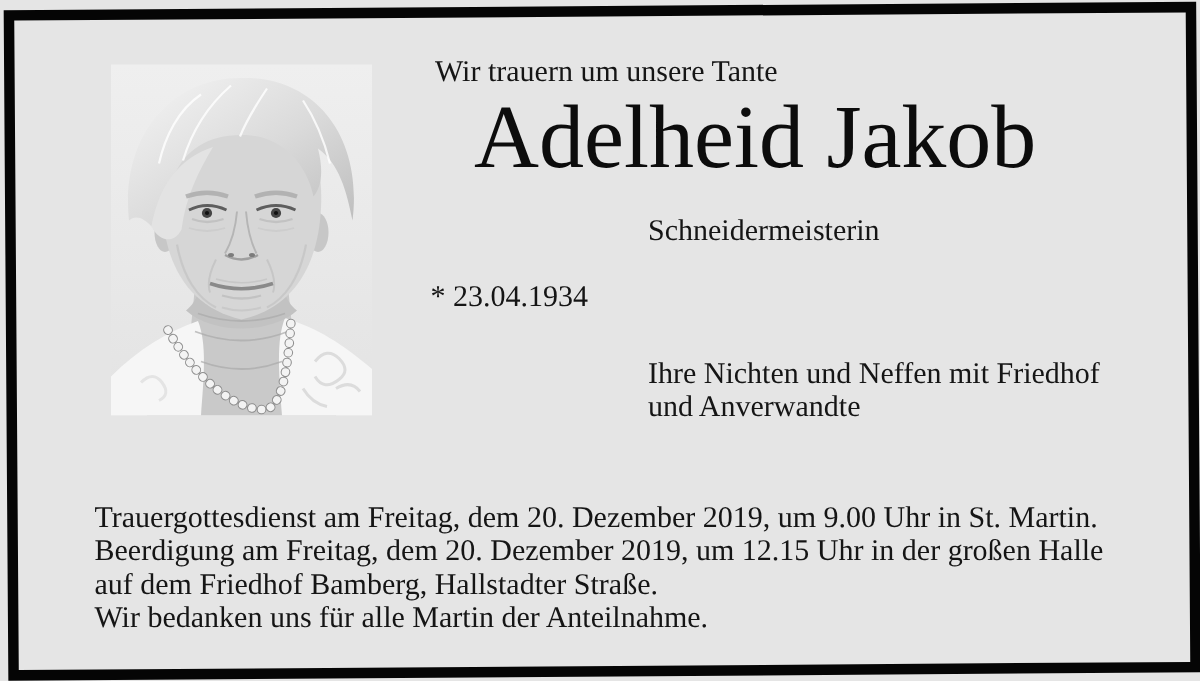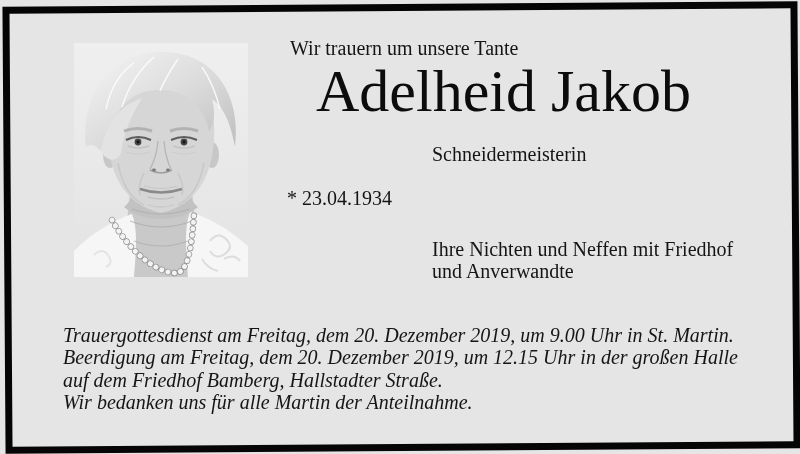--- a/index.html
+++ b/index.html
@@ -25,21 +25,21 @@
     transform: rotate(-0.4deg);
     pointer-events: none;
   }
   .txt { position: absolute; white-space: nowrap; font-size: 20px; line-height: 22.4px; }
   .intro       { left: 290px; top: 37px; }
   .name        { left: 316px; top: 46px; font-size: 60px; line-height: 60px; color: #0c0c0c; margin-top: 15px; }
   .profession  { left: 432px; top: 143px; }
   .birth       { left: 287px; top: 187px; }
   .death       { left: 627px; top: 170px; }
   .mourners    { left: 432px; top: 238px; }
-  .details     { left: 63px;  top: 324px; font-style: italic; }
+  .details     { left: 63px;  top: 334px; }
   .photo {
     position: absolute;
     left: 74px; top: 43px;
     width: 174px; height: 234px;
     background: #ececec;
   }
   .photo svg { display: block; }
 </style>
 </head>
 <body>

